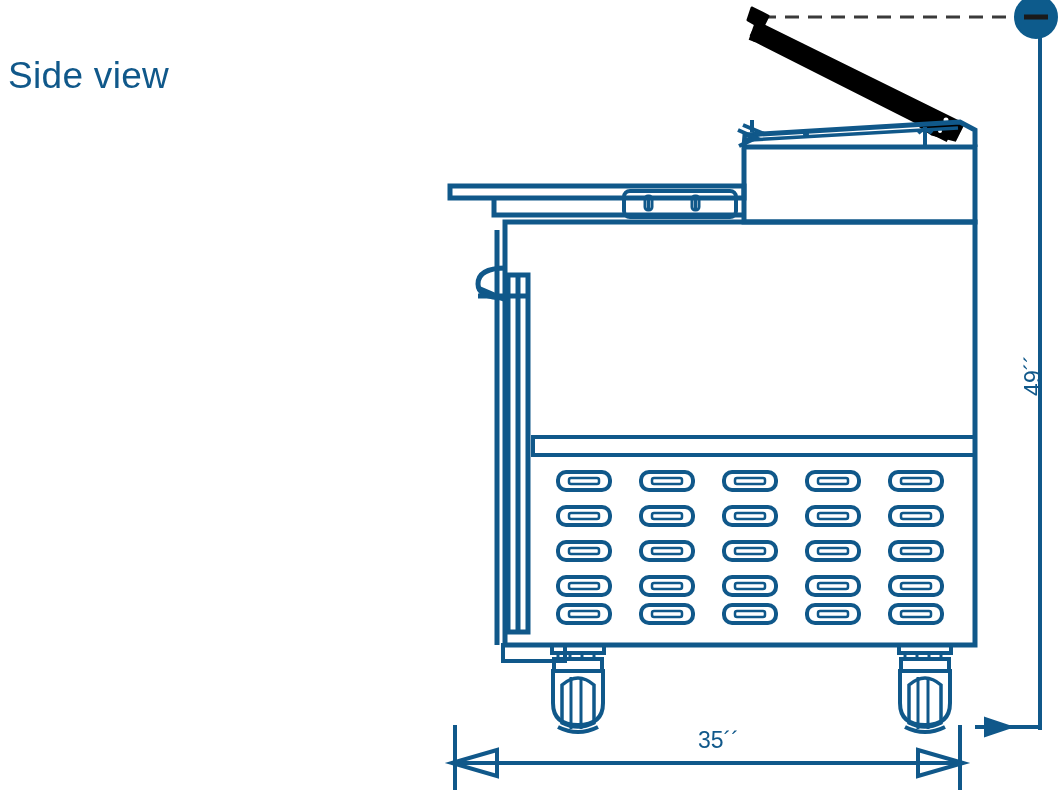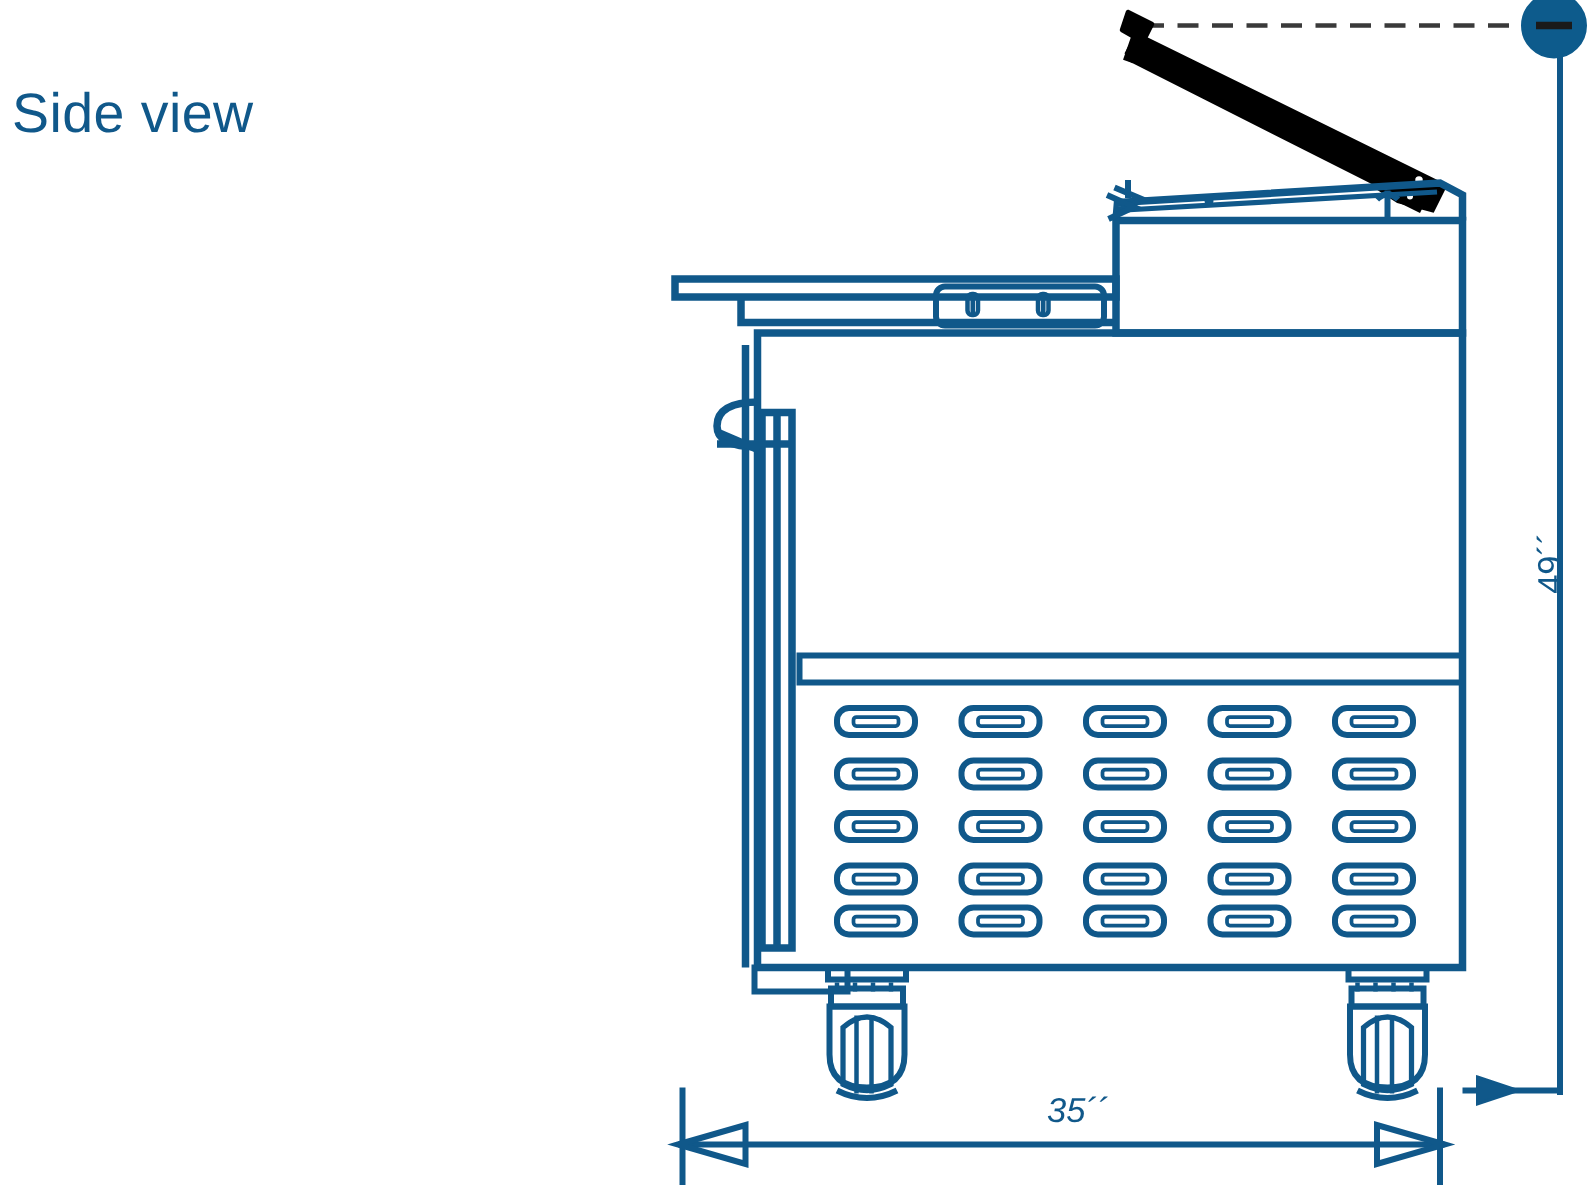--- a/index.html
+++ b/index.html
@@ -11,21 +11,21 @@
     position:absolute;left:8px;top:55px;
     font-family:"Liberation Sans", sans-serif;
     font-size:37px;color:#10588a;letter-spacing:0.3px;
     white-space:nowrap;
   }
   .dimlabel{
     position:absolute;
     font-family:"Liberation Sans", sans-serif;
     font-size:23px;color:#10588a;white-space:nowrap;
   }
-  #dim-h-label{left:698px;top:727px;font-style:italic;}
+  #dim-h-label{left:698px;top:727px;}
   #dim-v-label{left:1020px;top:355px;
     transform:rotate(180deg);transform-origin:center center;
     writing-mode:vertical-rl;}
 </style>
 </head>
 <body>
 
 <div id="stage">
 
   <div class="title">Side view</div>

